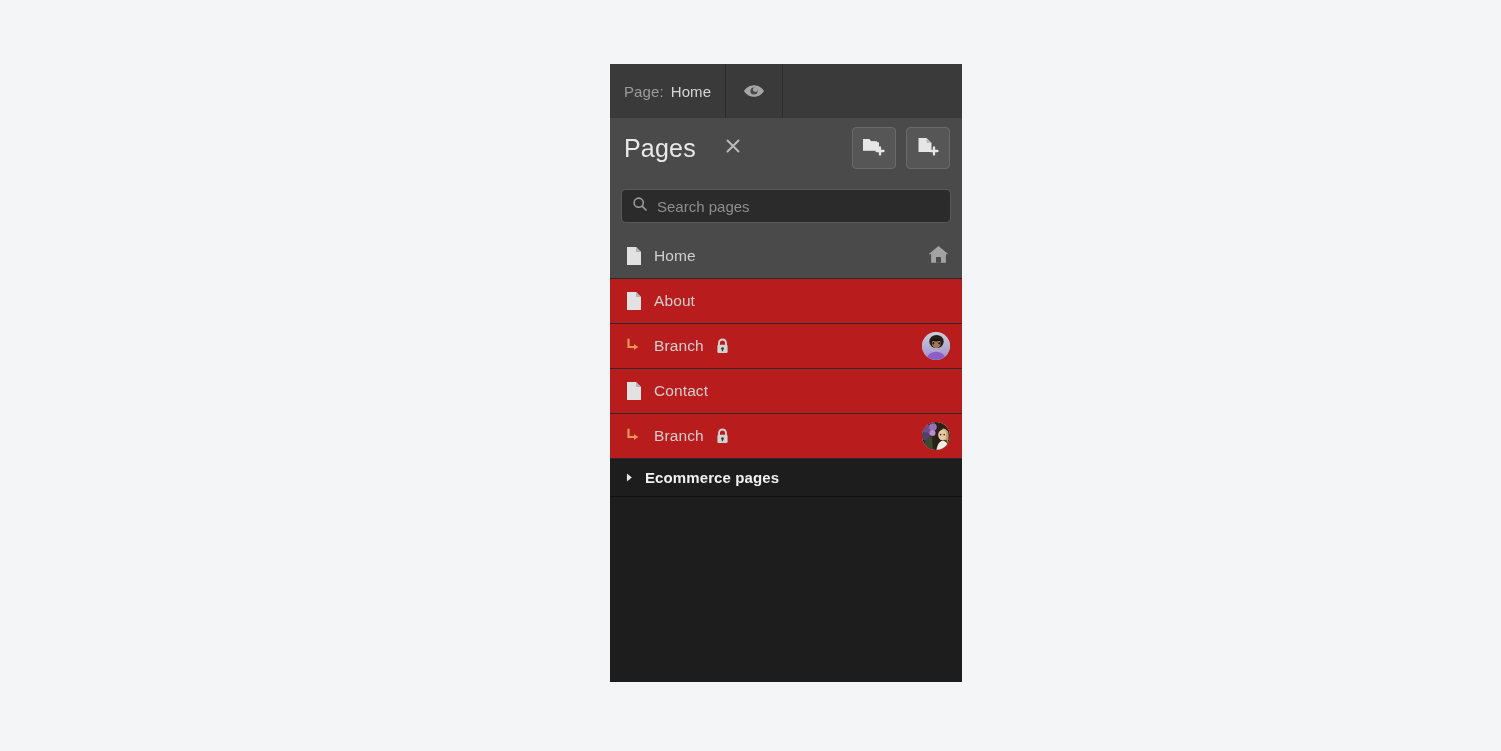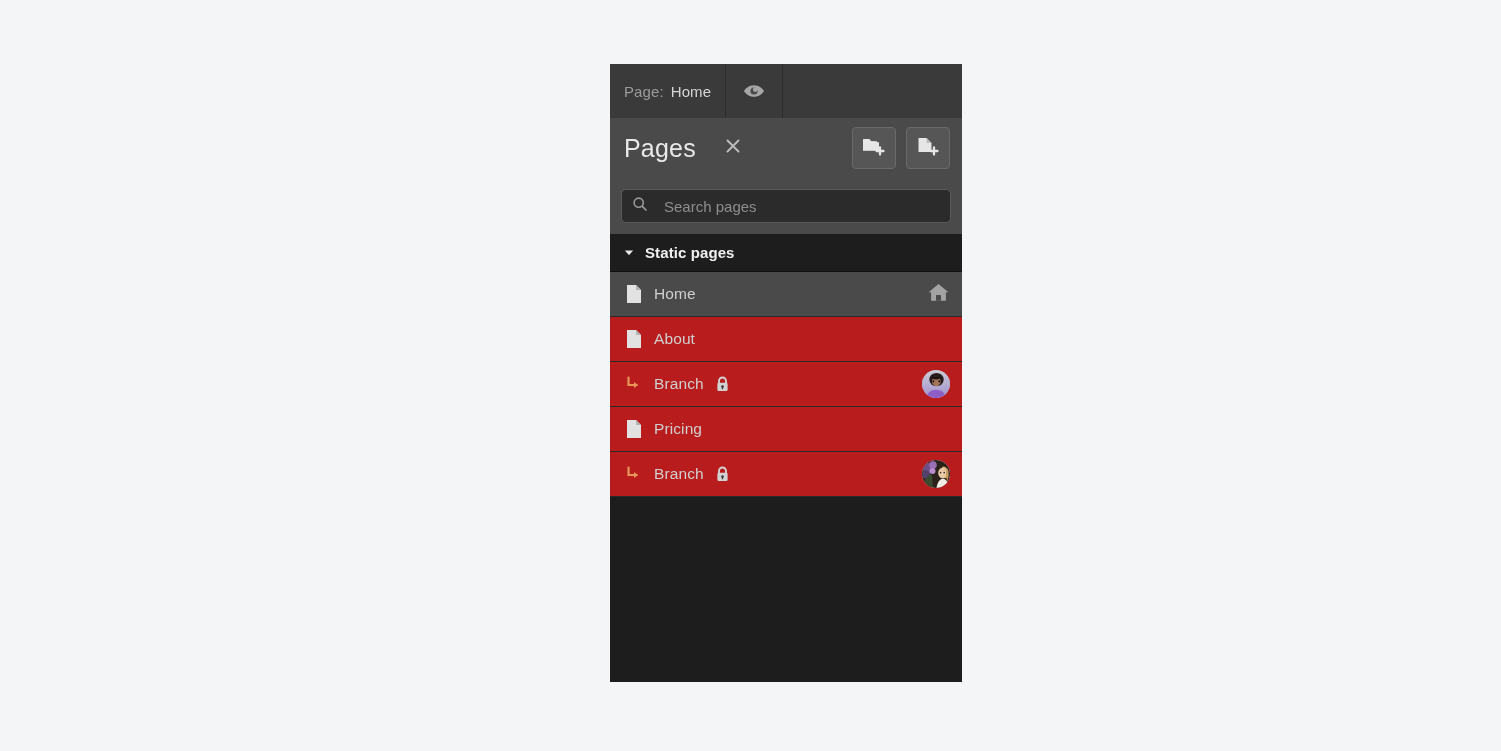--- a/index.html
+++ b/index.html
@@ -120,21 +120,21 @@
   .search-box {
     position: relative;
     flex: 1;
     height: 34px;
     background: #2b2b2b;
     border: 1px solid #5a5a5a;
     border-radius: 5px;
     display: flex;
     align-items: center;
     padding: 0 10px;
-    gap: 16px;
+    gap: 9px;
     justify-content: center;
   }
   .search-input {
     flex: 1;
     background: transparent;
     border: none;
     outline: none;
     color: #d8d8d8;
     font-family: "Liberation Sans", sans-serif;
     font-size: 15px;
@@ -259,28 +259,20 @@
           <svg width="16" height="16" viewBox="0 0 16 16">
             <circle cx="6.7" cy="6.7" r="4.6" fill="none" stroke="#9a9a9a" stroke-width="1.6"></circle>
             <path d="M10.3 10.3 L14 14" stroke="#9a9a9a" stroke-width="1.7" stroke-linecap="round"></path>
           </svg>
         </span>
         <input class="search-input" type="text" placeholder="Search pages" style="">
       </div>
     </div>
 
     <div class="list">
-        <div class="group-header">
-          <span class="caret">
-            <svg width="11" height="11" viewBox="0 0 11 11">
-      <path d="M1 3.2h9L5.5 8.6z" fill="#e8e8e8"></path>
-            </svg>
-          </span>
-          <span class="group-label">Static pages</span>
-        </div>
         <div class="row selected">
           <span class="row-icon">
             <svg width="16" height="20" viewBox="0 0 16 20">
       <path d="M1 1h9l5 5v13H1z" fill="#e2e2e2"></path>
       <path d="M10 1l5 5h-5z" fill="#b4b4b4"></path>
             </svg>
           </span>
           <span class="row-label">Home</span>
           <span class="row-right">
             <span><svg width="23" height="21" viewBox="0 0 23 21">
@@ -340,21 +332,21 @@
             </span>
           </span>
         </div>
         <div class="row">
           <span class="row-icon">
             <svg width="16" height="20" viewBox="0 0 16 20">
       <path d="M1 1h9l5 5v13H1z" fill="#e2e2e2"></path>
       <path d="M10 1l5 5h-5z" fill="#b4b4b4"></path>
             </svg>
           </span>
-          <span class="row-label">Pricing</span>
+          <span class="row-label">Contact</span>
           <span class="row-right"></span>
         </div>
         <div class="row branch">
           <span class="row-icon">
             <svg width="18" height="18" viewBox="0 0 18 18">
       <path d="M3.5 2.5v7.5h8" fill="none" stroke="#e8955a" stroke-width="2.2" stroke-linecap="round"></path>
       <path d="M9 7l4 3-4 3z" fill="#e8955a"></path>
             </svg>
           </span>
           <span class="row-label">Branch</span>
@@ -385,16 +377,24 @@
         <ellipse cx="20.3" cy="13" rx="4.1" ry="5" fill="#e8c9a8"></ellipse>
         <path d="M14.5 28c.8-5.6 3.3-8.8 6.4-9.4 3 .6 5.7 3.8 6.5 9.4z" fill="#f1ece4"></path>
         <path d="M24.8 8c1.8 1.6 2.4 5.4 1.6 9.2-.7 3.3-1.4 4-1.4 4l-.9-6.6z" fill="#c79a5e"></path>
         <ellipse cx="18.6" cy="12.6" rx=".8" ry=".9" fill="#3b2a1c"></ellipse>
         <ellipse cx="22.2" cy="12.6" rx=".8" ry=".9" fill="#3b2a1c"></ellipse>
       </g>
               </svg>
             </span>
           </span>
         </div>
+        <div class="group-header">
+          <span class="caret">
+            <svg width="11" height="11" viewBox="0 0 11 11">
+      <path d="M3.2 1v9l5.4-4.5z" fill="#e8e8e8"></path>
+            </svg>
+          </span>
+          <span class="group-label">Ecommerce pages</span>
+        </div>
       </div>
 
   </div>
 </div>
 
 </body></html>

